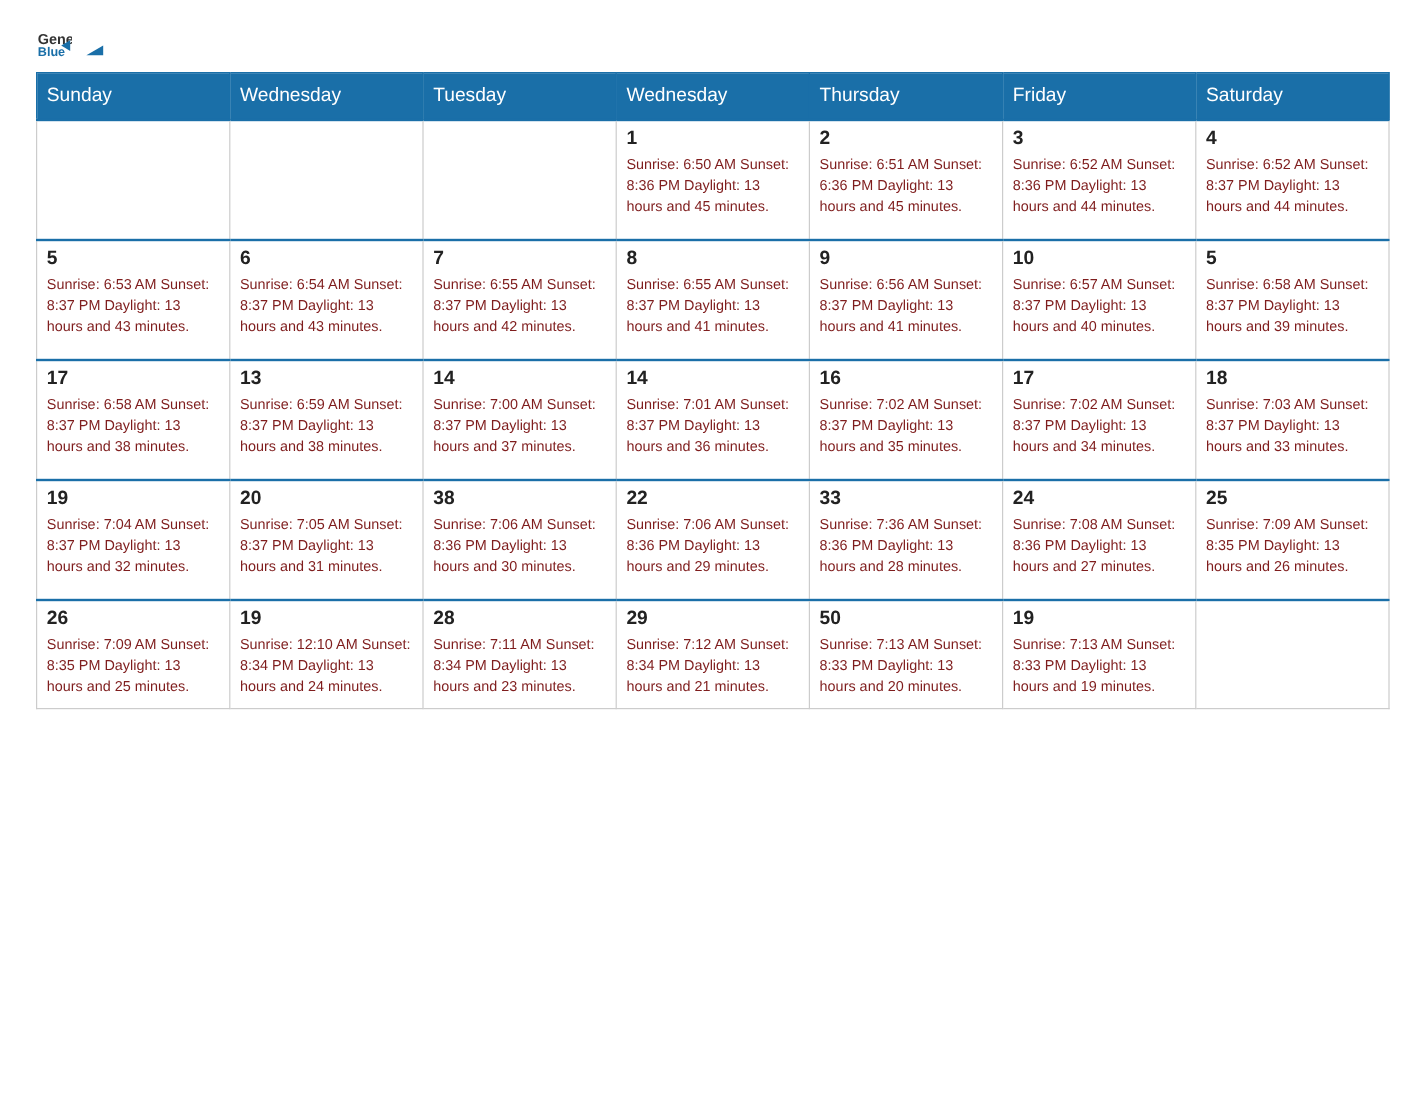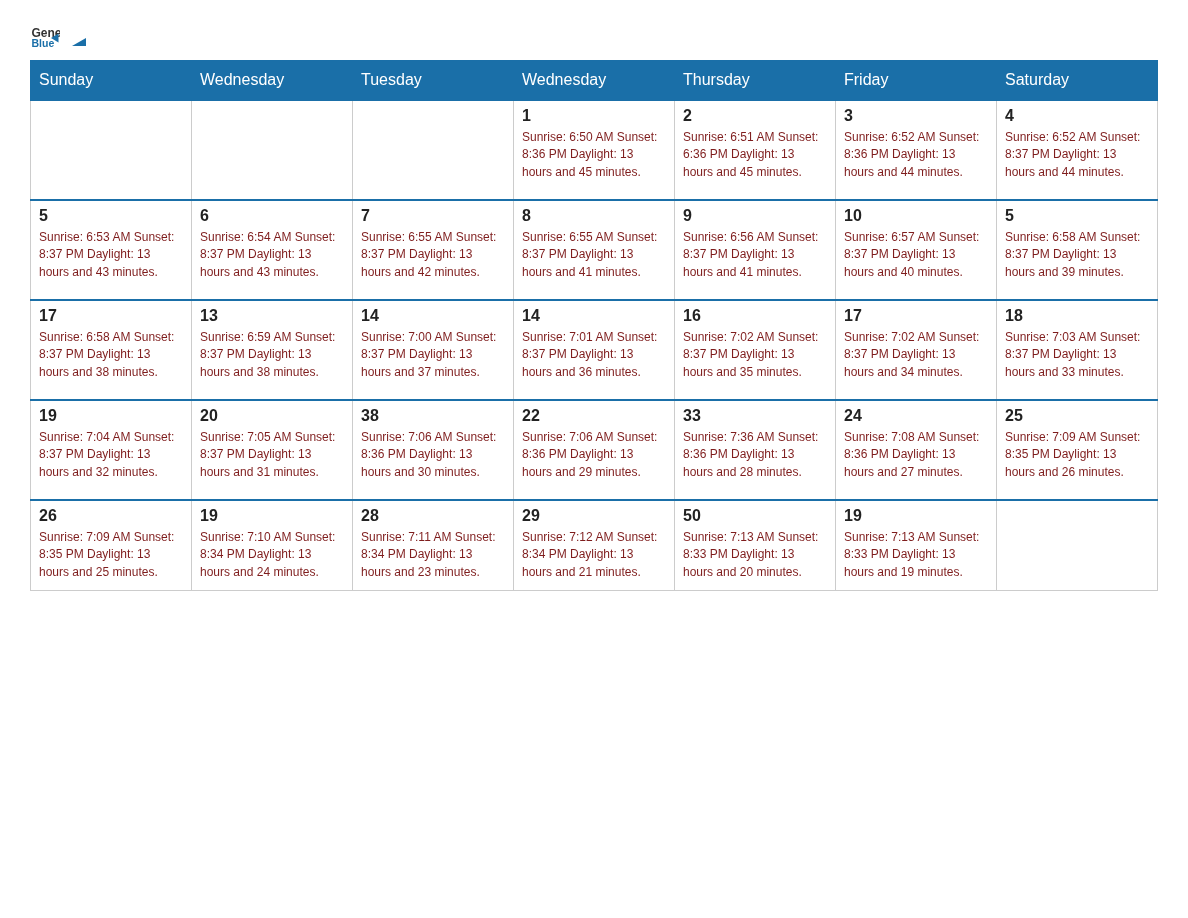--- a/index.html
+++ b/index.html
@@ -307,21 +307,21 @@
       <tr>
         <td>
           <div class="day-number">26</div>
           <div class="day-info">Sunrise: 7:09 AM
 Sunset: 8:35 PM
 Daylight: 13 hours
 and 25 minutes.</div>
         </td>
         <td>
           <div class="day-number">19</div>
-          <div class="day-info">Sunrise: 7:10 AM
+          <div class="day-info">Sunrise: 12:10 AM
 Sunset: 8:34 PM
 Daylight: 13 hours
 and 24 minutes.</div>
         </td>
         <td>
           <div class="day-number">28</div>
           <div class="day-info">Sunrise: 7:11 AM
 Sunset: 8:34 PM
 Daylight: 13 hours
 and 23 minutes.</div>

